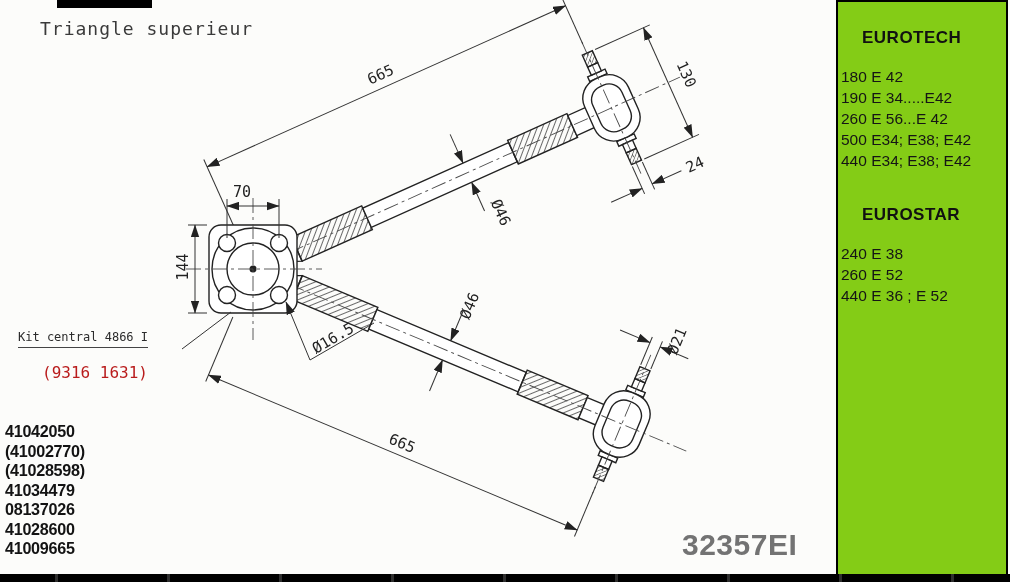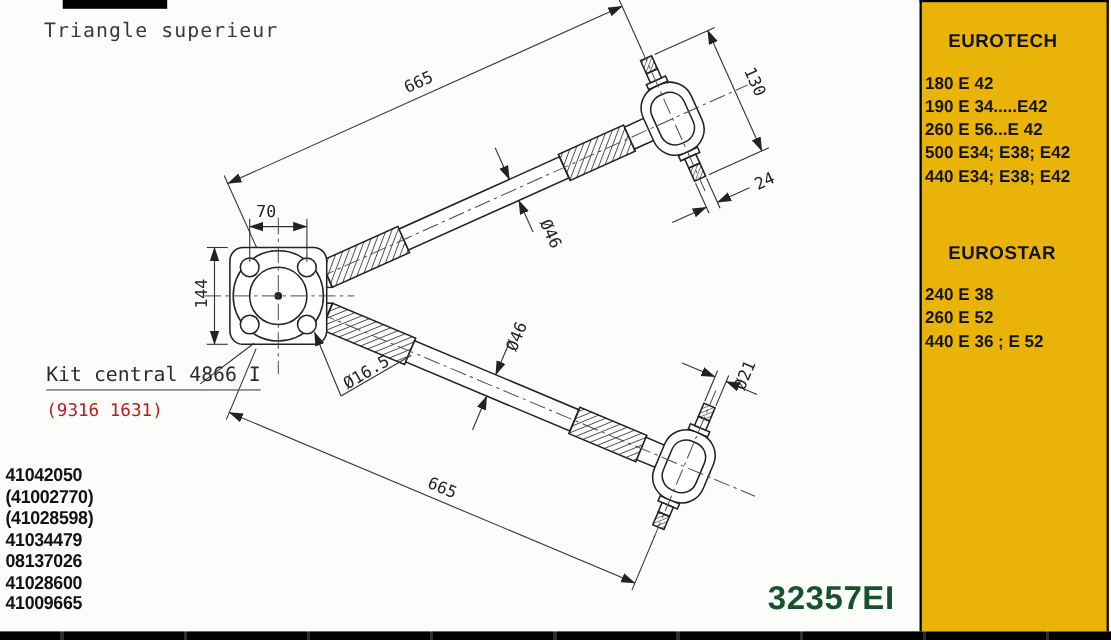--- a/index.html
+++ b/index.html
@@ -10,37 +10,37 @@
   }
   
   .bar-top { position:absolute; left:57px; top:0; width:95px; height:8px; background:#000; }
   .bar-bottom { position:absolute; left:0; bottom:0; width:1010px; height:8px;
     background:repeating-linear-gradient(90deg,#000 0 55px,#2e2e2e 55px 58px,#000 58px 112px); }
 
   
   .title { position:absolute; left:40px; top:18px; font-family:"DejaVu Sans Mono",monospace;
     font-size:18px; color:#3a3a3a; letter-spacing:1px;text-align:center; }
   .kit { position:absolute; left:18px; top:330px; font-family:"DejaVu Sans Mono",monospace;
-    font-size:18px; color:#2c2c2c; border-bottom:1.5px solid #444; padding-bottom:3px;margin-left:24px; }
+    font-size:12px; color:#2c2c2c; border-bottom:1.5px solid #444; padding-bottom:3px; }
   .kit-sub { position:absolute; left:42px; top:363px; font-family:"DejaVu Sans Mono",monospace;
     font-size:16px; color:#b91c1c; }
   .parts { position:absolute; left:5px; top:422px; font-weight:bold; font-size:17px;
     color:#131313; letter-spacing:-0.3px; line-height:19.5px;
     transform:scaleX(0.95); transform-origin:left top; }
-  .dwgno { position:absolute; left:698px; top:528px; font-size:30px; font-weight:bold;
-    color:#14532d; letter-spacing:0.5px; }
+  .dwgno { position:absolute; left:682px; top:528px; font-size:30px; font-weight:bold;
+    color:#737373; letter-spacing:0.5px; }
 
   
   .panel { position:absolute; left:836px; top:0; width:172px; height:574px;
-    box-sizing:border-box; background:#eab308;
+    box-sizing:border-box; background:#84cc16;
     border-left:2px solid #000; border-top:2px solid #000; border-right:2px solid #000; }
   .panel h2 { margin:26px 0 0 24px; font-size:17px; color:#111; letter-spacing:0.5px; }
-  .panel h2.second { margin-top:49px; }
+  .panel h2.second { margin-top:34px; }
   .panel ul { list-style:none; margin:18px 0 0 3px; padding:0; }
-  .panel li { font-size:15.5px; font-weight:bold; color:#151515; line-height:21px; white-space:pre; }
+  .panel li { font-size:15.5px; font-weight:normal; color:#151515; line-height:21px; white-space:pre; }
 
   
   svg { position:absolute; left:0; top:0; }
   svg text.dim { font-family:"DejaVu Sans Mono",monospace; font-size:15px; fill:#222; stroke:none; }
   .cl { stroke:#4a4a4a; stroke-width:0.9; stroke-dasharray:15 4 3 4; fill:none; }  
   .dl { stroke:#333; stroke-width:1; fill:none; }                                   
 </style>
 </head>
 <body>
 

